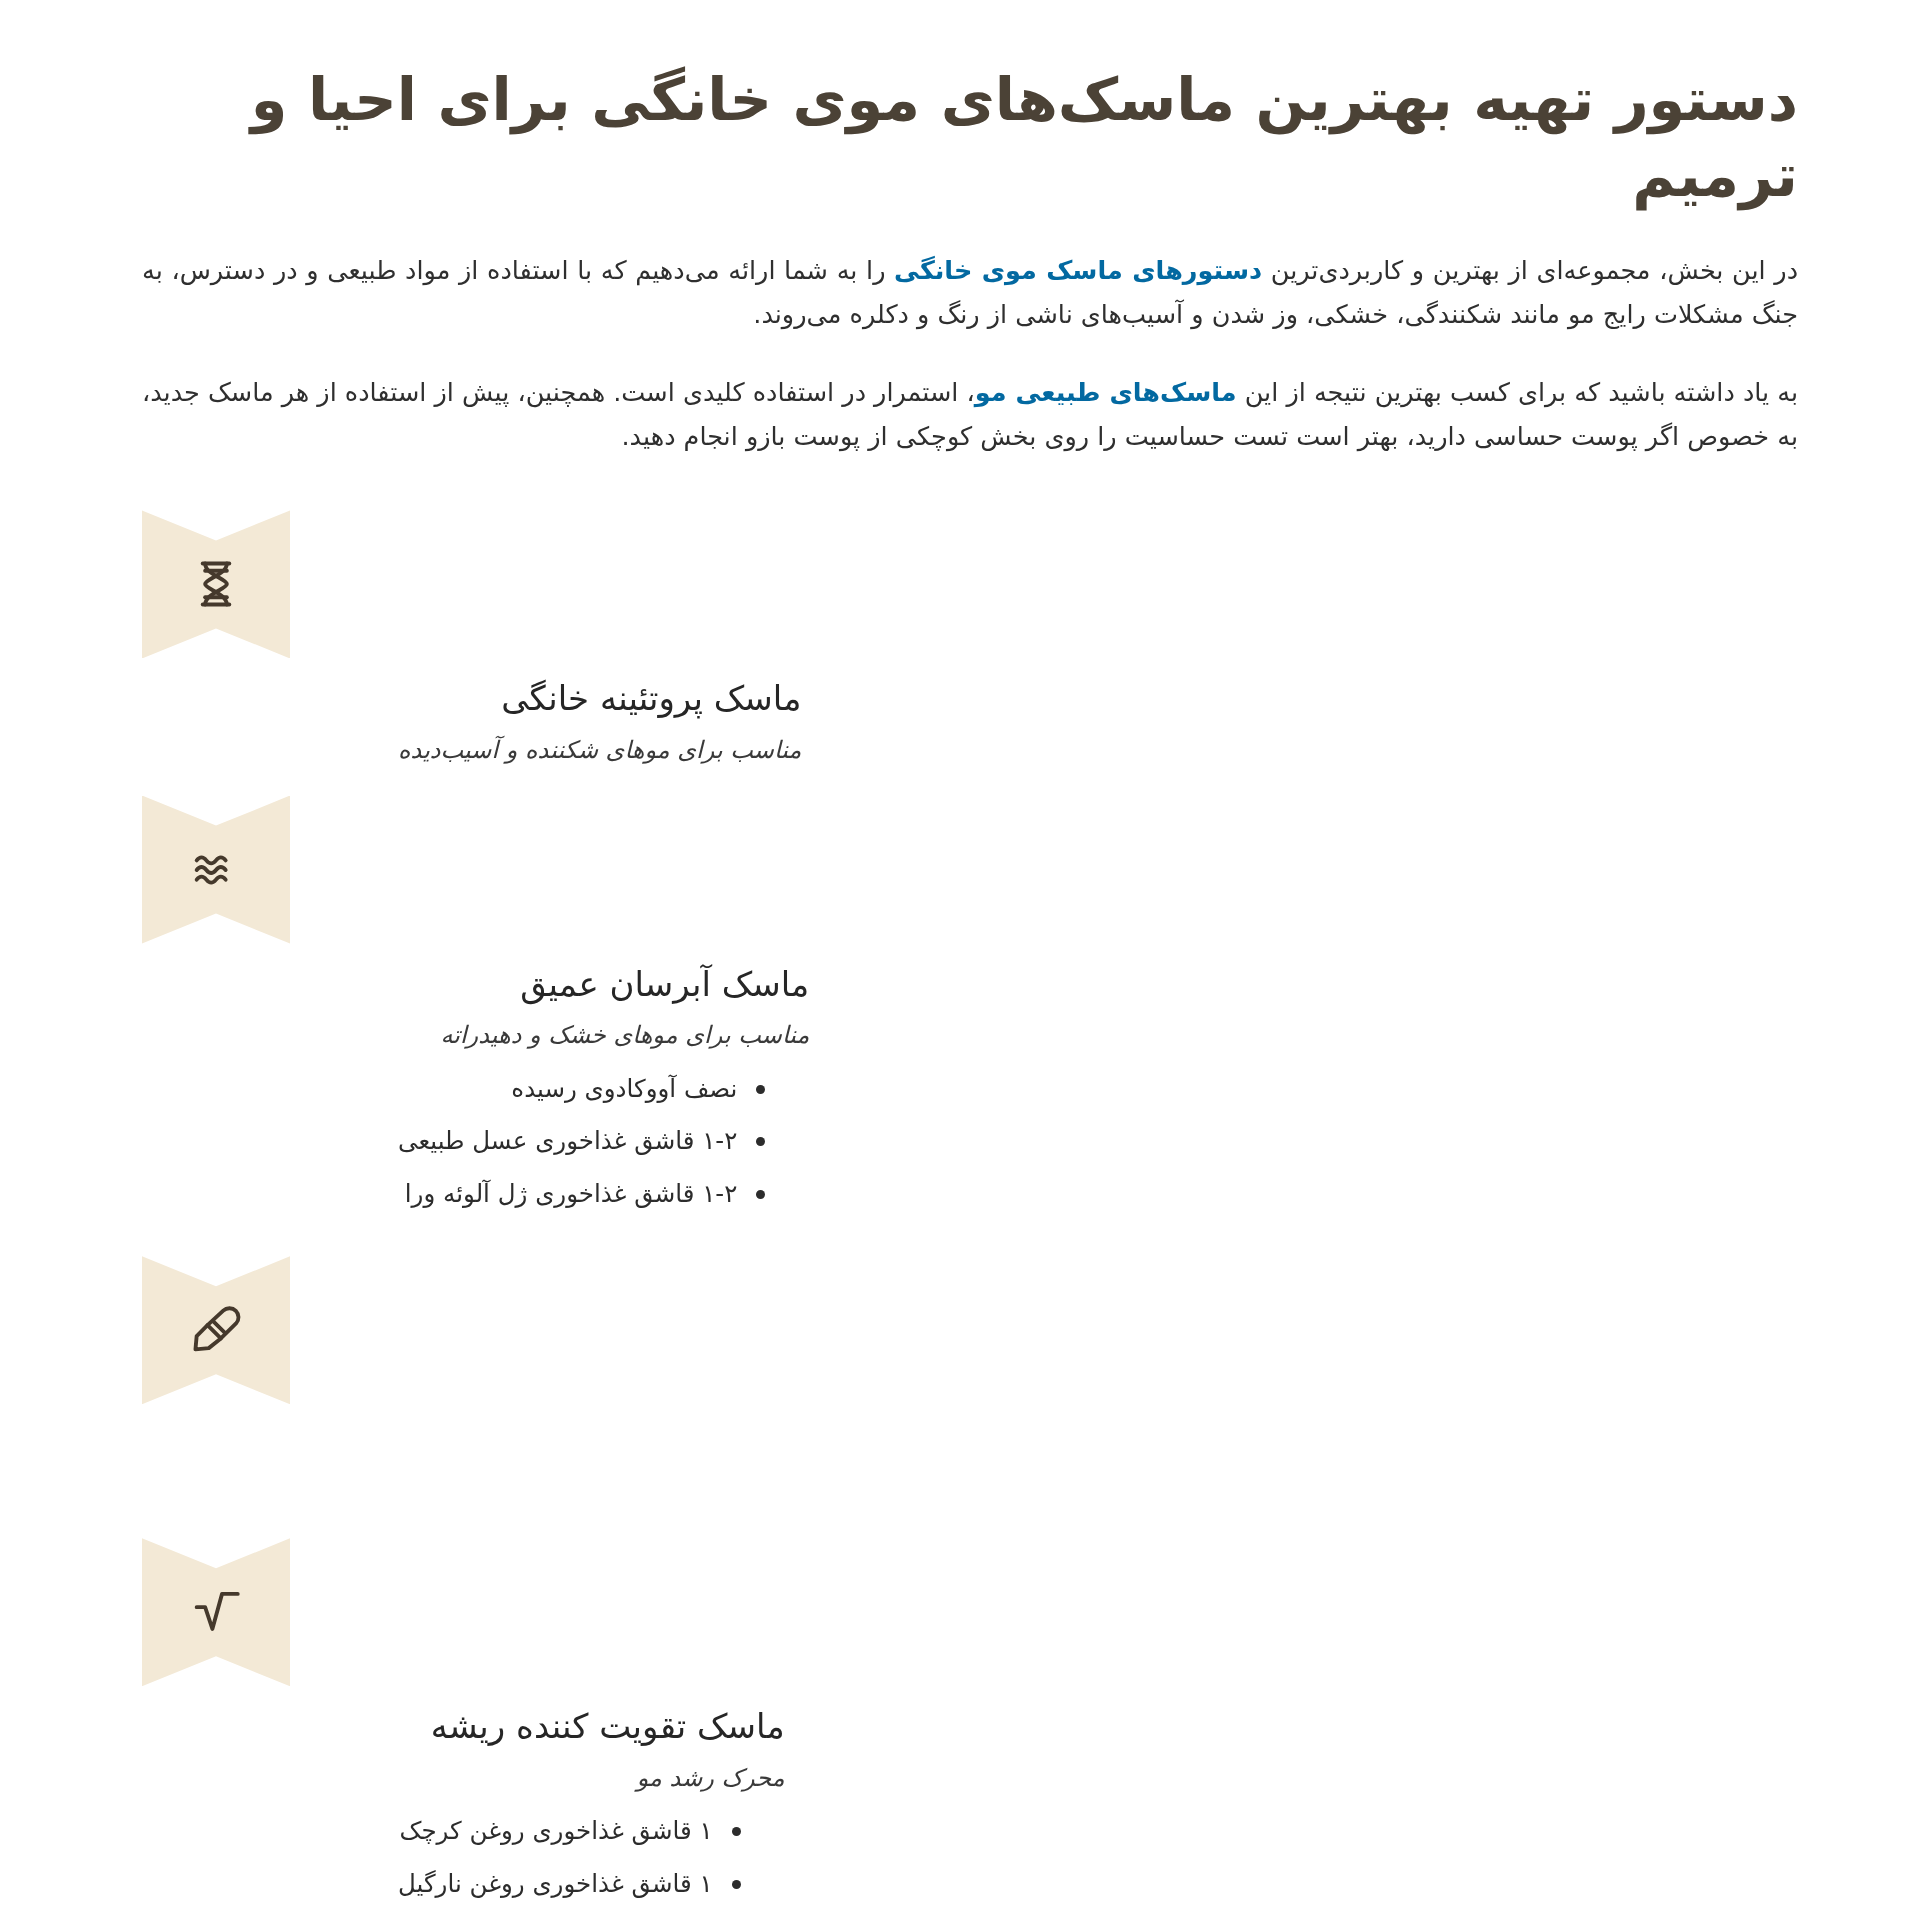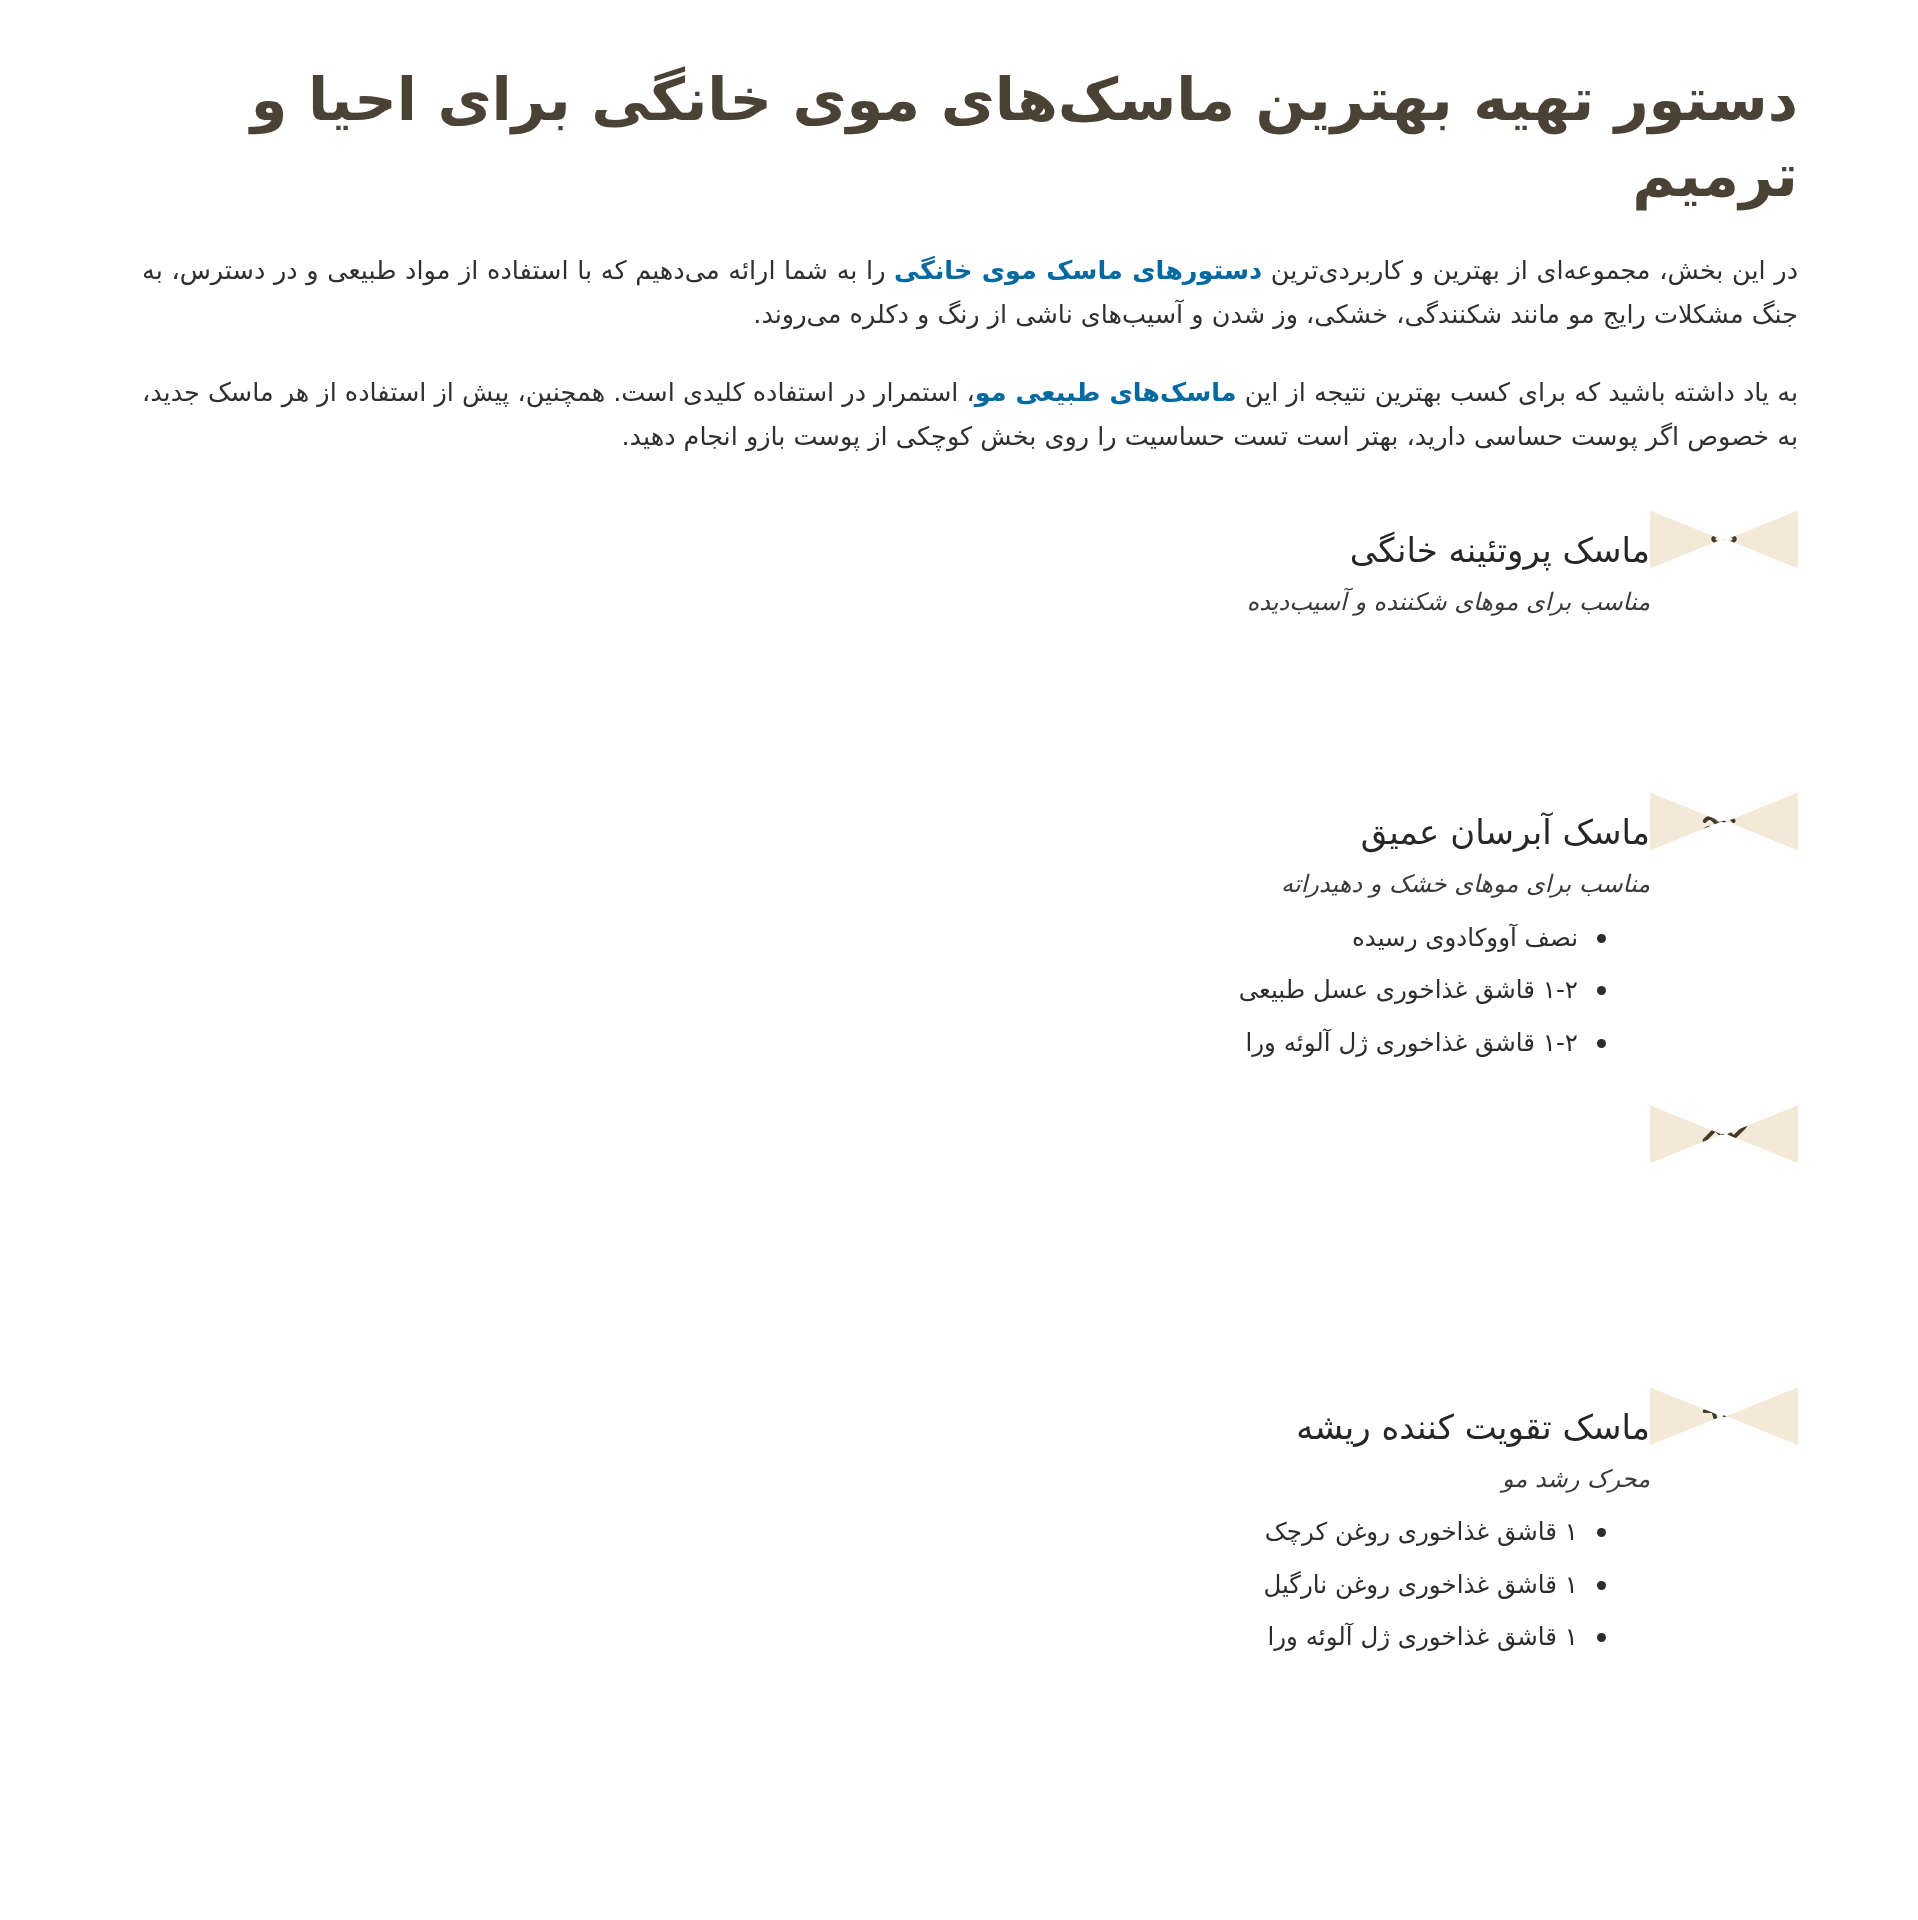--- a/index.html
+++ b/index.html
@@ -56,21 +56,22 @@
   
   .sections {
     margin-top: 52px;
     display: flex;
     flex-direction: column;
     gap: 18px;
   }
   .section {
     position: relative;
     display: flex;
-    align-items: flex-start;
+    flex-direction: column;
+    align-items: flex-end;
     min-height: 264px;
   }
 
   
   .banner {
     position: relative;
     flex: 0 0 148px;
     width: 148px;
     background: #f3e9d6;
     -webkit-clip-path: polygon(0 0, 50% 30px, 100% 0, 100% 100%, 50% calc(100% - 30px), 0 100%);

